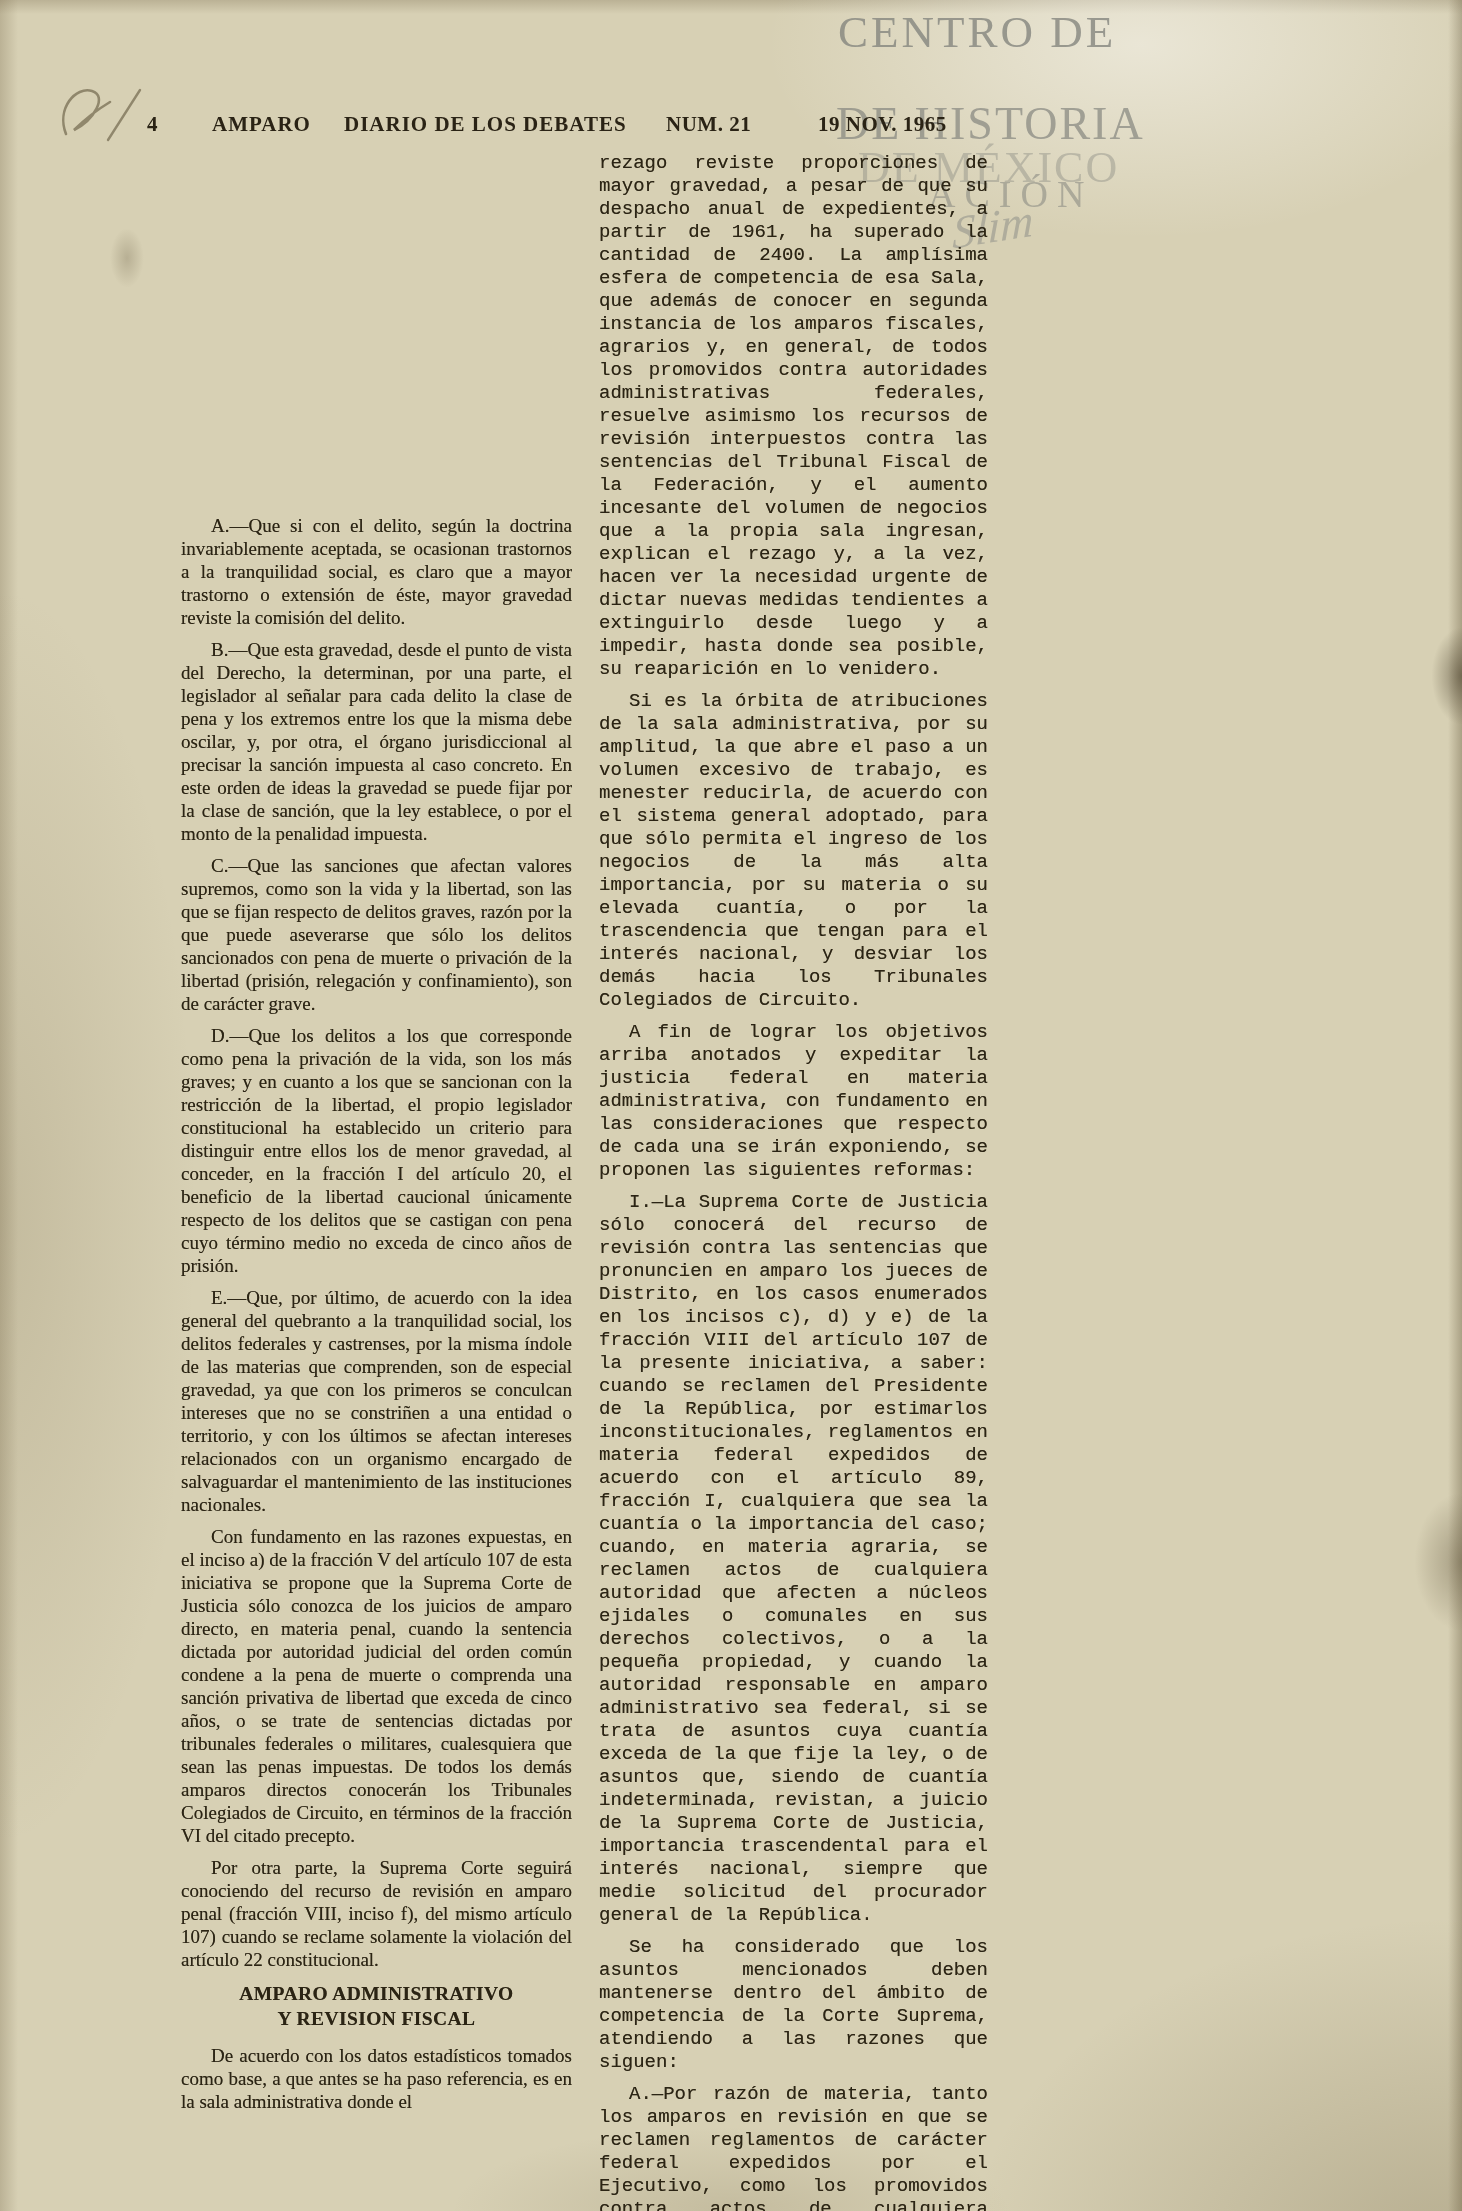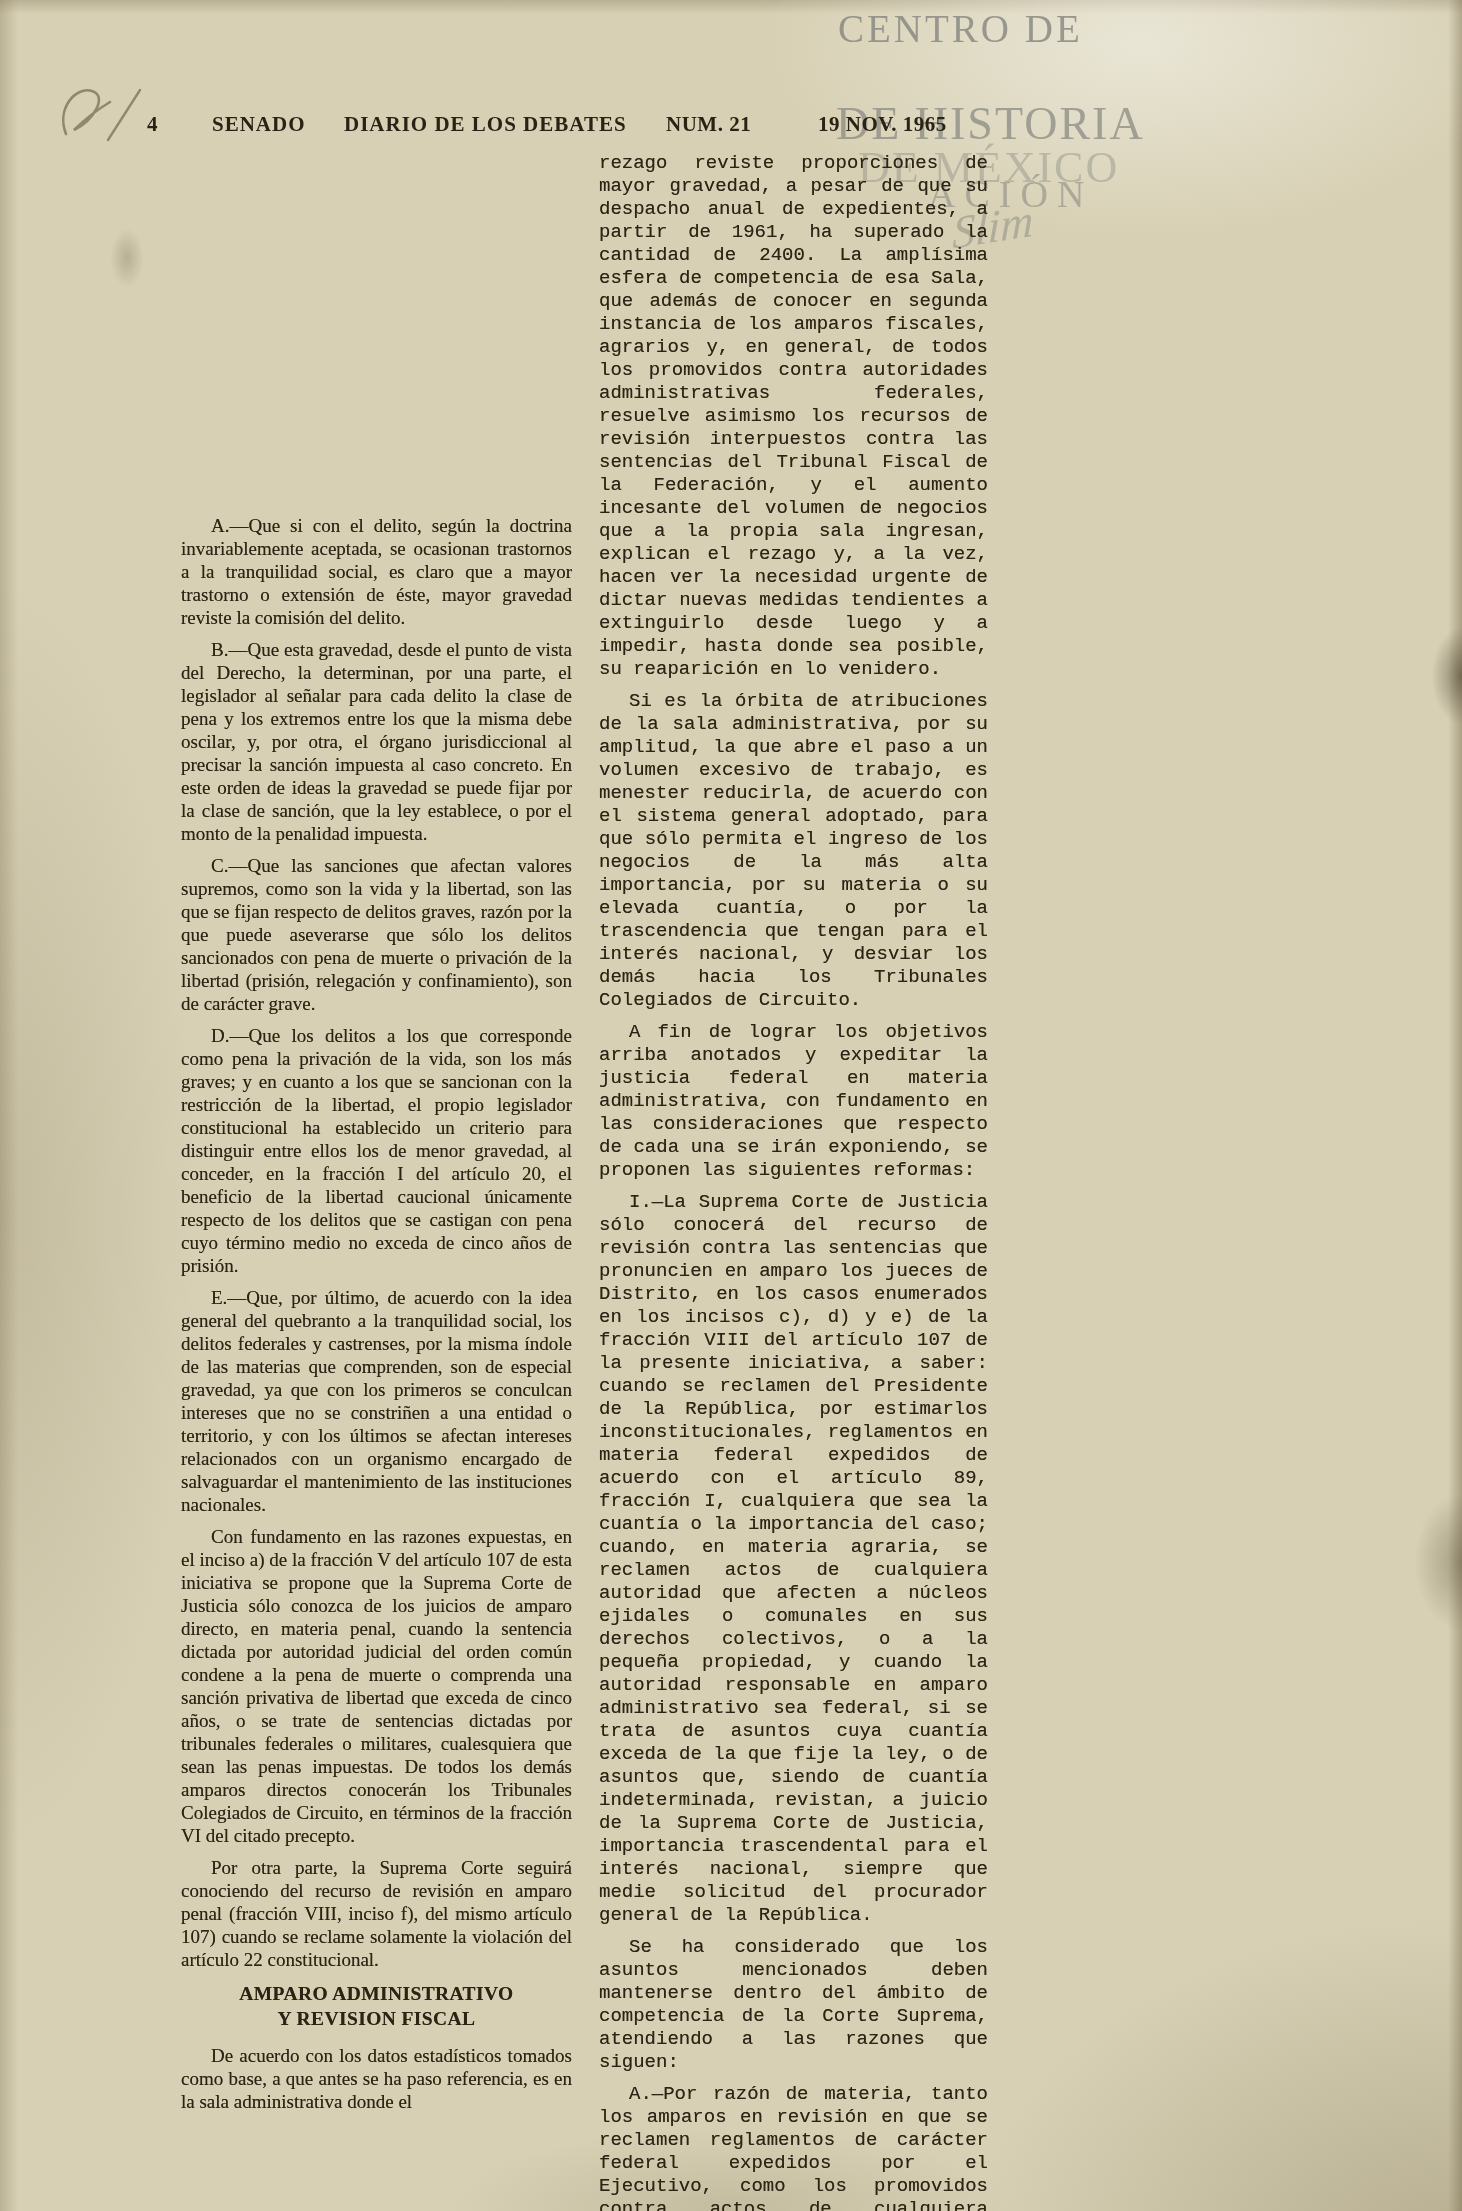--- a/index.html
+++ b/index.html
@@ -17,21 +17,21 @@
       radial-gradient(ellipse 760px 520px at 100% 102%, rgba(108,94,60,0.30), rgba(108,94,60,0) 65%),
       radial-gradient(ellipse 280px 900px at 0% 55%, rgba(118,103,70,0.20), rgba(118,103,70,0) 70%),
       radial-gradient(ellipse 400px 120px at 50% 100%, rgba(110,96,62,0.18), rgba(110,96,62,0) 70%),
       linear-gradient(180deg, rgba(122,108,78,0.30) 0, rgba(122,108,78,0) 14px),
       linear-gradient(90deg, rgba(122,108,78,0.30) 0, rgba(122,108,78,0) 18px),
       linear-gradient(270deg, rgba(96,84,56,0.38) 0, rgba(96,84,56,0) 14px);
   }
 
   
   .wm { position:absolute; z-index:1; color:#85867f; font-family:"Liberation Serif", serif; white-space:nowrap; }
-  .wm-1 { top:6px;   left:838px; font-size:39px; letter-spacing:3px; opacity:.80; }
+  .wm-1 { top:6px;   left:838px; font-size:45px; letter-spacing:3px; opacity:.80; }
   .wm-2 { top:52px;  left:852px; font-size:47px; letter-spacing:3px; opacity:.75; }
   .wm-3 { top:97px;  left:836px; font-size:46px; letter-spacing:2px; opacity:.70; }
   .wm-4 { top:142px; left:858px; font-size:44px; letter-spacing:2px; opacity:.40; }
   .wm-5 { top:172px; left:928px; font-size:38px; letter-spacing:9px; opacity:.55; }
   .wm-sig { top:200px; left:952px; font-size:46px; font-style:italic; opacity:.55;
             transform:rotate(-9deg) skewX(-10deg); color:#8f9089; }
 
   
   .pencil { position:absolute; top:78px; left:52px; z-index:3; opacity:.65; }
 
@@ -83,21 +83,21 @@
     <path d="M14,56 C4,30 24,8 40,13 C56,18 42,42 22,52 C34,40 48,30 58,24" fill="none" stroke="#6b6147" stroke-width="2.6" stroke-linecap="round"></path>
     <path d="M56,62 L88,12" fill="none" stroke="#6b6147" stroke-width="2.4" stroke-linecap="round"></path>
   </svg>
 
   <div class="stain stain-a"></div>
   <div class="stain stain-b"></div>
   <div class="stain stain-c"></div>
 
   <div class="header">
     <span class="h-num">4</span>
-    <span class="h-chamber">SENADO</span>
+    <span class="h-chamber">AMPARO</span>
     <span class="h-pub">DIARIO DE LOS DEBATES</span>
     <span class="h-issue">NUM. 21</span>
     <span class="h-date">19 NOV. 1965</span>
   </div>
 
   <div class="columns">
 
     <div class="col col-left">
       <p>A.—Que si con el delito, según la doctrina invariablemente aceptada, se ocasionan trastornos a la tranquilidad social, es claro que a mayor trastorno o extensión de éste, mayor gravedad reviste la comisión del delito.</p>
       <p>B.—Que esta gravedad, desde el punto de vista del Derecho, la determinan, por una parte, el legislador al señalar para cada delito la clase de pena y los extremos entre los que la misma debe oscilar, y, por otra, el órgano jurisdiccional al precisar la sanción impuesta al caso concreto. En este orden de ideas la gravedad se puede fijar por la clase de sanción, que la ley establece, o por el monto de la penalidad impuesta.</p>

